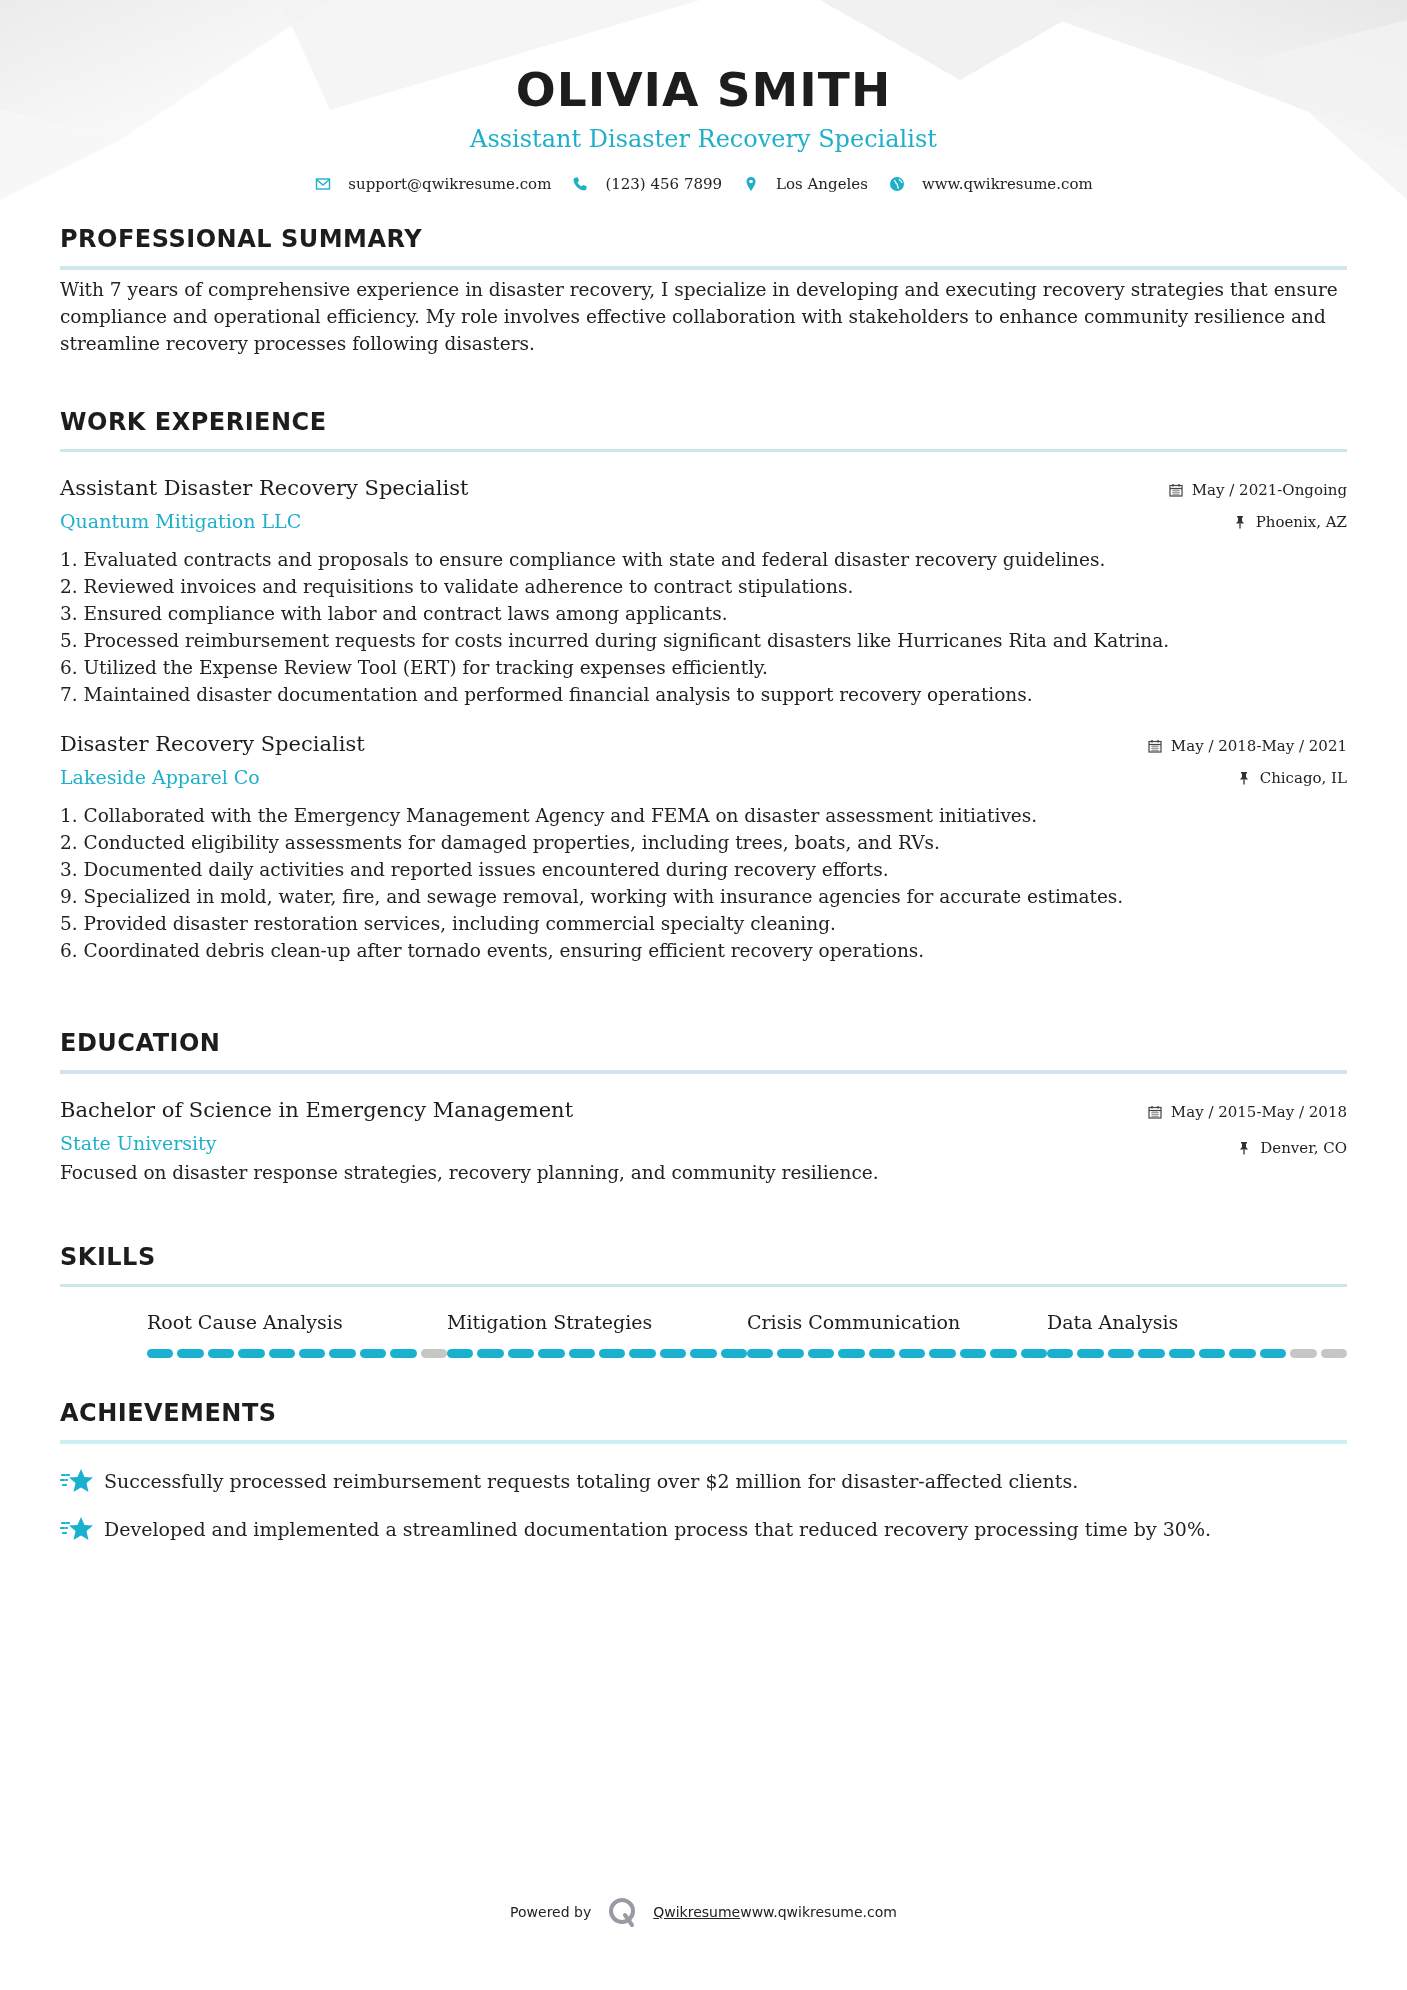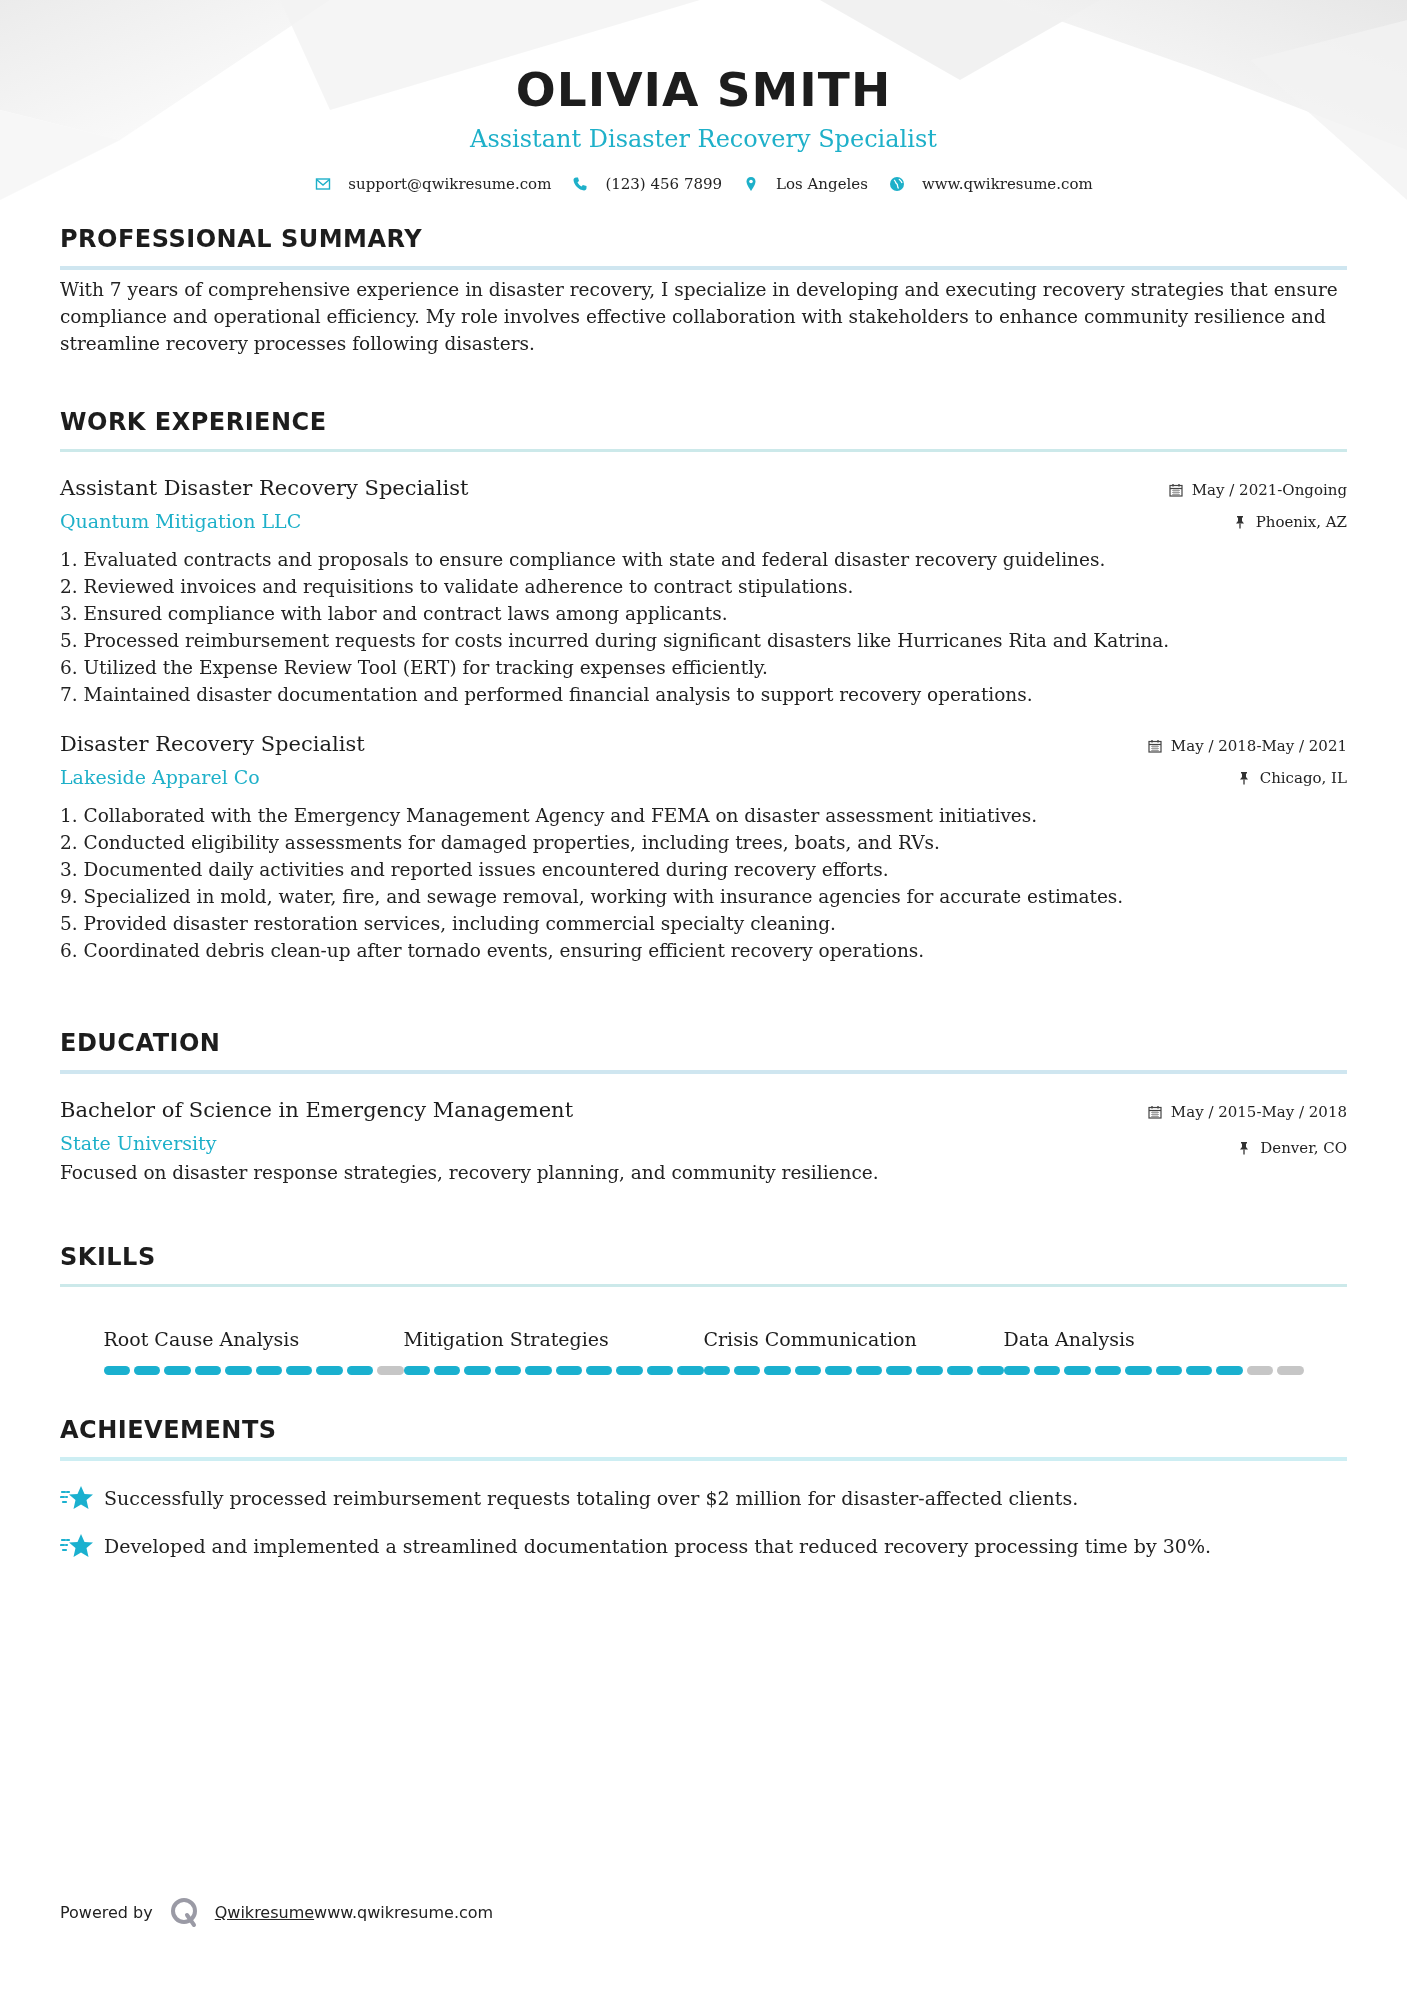--- a/index.html
+++ b/index.html
@@ -33,33 +33,33 @@
   .meta { text-align: right; font-size: 15px; color: #222; line-height: 20px; }
   .meta-line { display: flex; justify-content: flex-end; align-items: center; }
   .meta-line + .meta-line { margin-top: 12px; }
   .meta-line svg { width: 14px; height: 14px; margin-right: 9px; }
   .meta-date { margin-top: 6px; }
 
   ol.bullets { list-style: none; margin-top: 12px; font-size: 18.5px; line-height: 27px; color: #222; }
 
   .edu-desc { font-size: 18.5px; line-height: 27px; margin-top: 1px; }
 
-  .skills { display: flex; justify-content: center; margin-top: 39px; }
+  .skills { display: flex; justify-content: flex-end; margin-top: 22px; }
   .skill { width: 300px; }
   .skill-name { font-size: 19px; line-height: 26px; color: #1d1d1d; }
   .skill-bar { display: flex; gap: 4px; margin-top: 14px; }
   .seg { width: 26.5px; height: 9px; border-radius: 5px; background: #1ab0cf; }
   .seg.off { background: #c6c6c6; }
 
   .ach-list { margin-top: 22px; }
   .ach { display: flex; align-items: center; font-size: 19px; line-height: 26px; color: #222; }
   .ach + .ach { margin-top: 18px; }
   .ach .star { width: 34px; height: 30px; margin-right: 10px; flex-shrink: 0; }
 
-  .footer { position: absolute; left: 60px; right: 60px; top: 1896px; display: flex; justify-content: flex-start; align-items: center; font-family: "DejaVu Sans", "Liberation Sans", sans-serif; font-size: 16px; color: #222; }
+  .footer { position: absolute; left: 60px; right: 60px; top: 1896px; display: flex; justify-content: center; align-items: center; font-family: "DejaVu Sans", "Liberation Sans", sans-serif; font-size: 14px; color: #222; }
   .footer-left { display: flex; align-items: center; }
   .q-logo { width: 32px; height: 32px; margin: 0 14px 0 16px; }
   .footer-link { text-decoration: underline; color: #222; }
 </style>
 </head>
 <body>
 
 <div class="bg-deco">
   <svg viewBox="0 0 1407 230" preserveAspectRatio="none">
     <defs>

